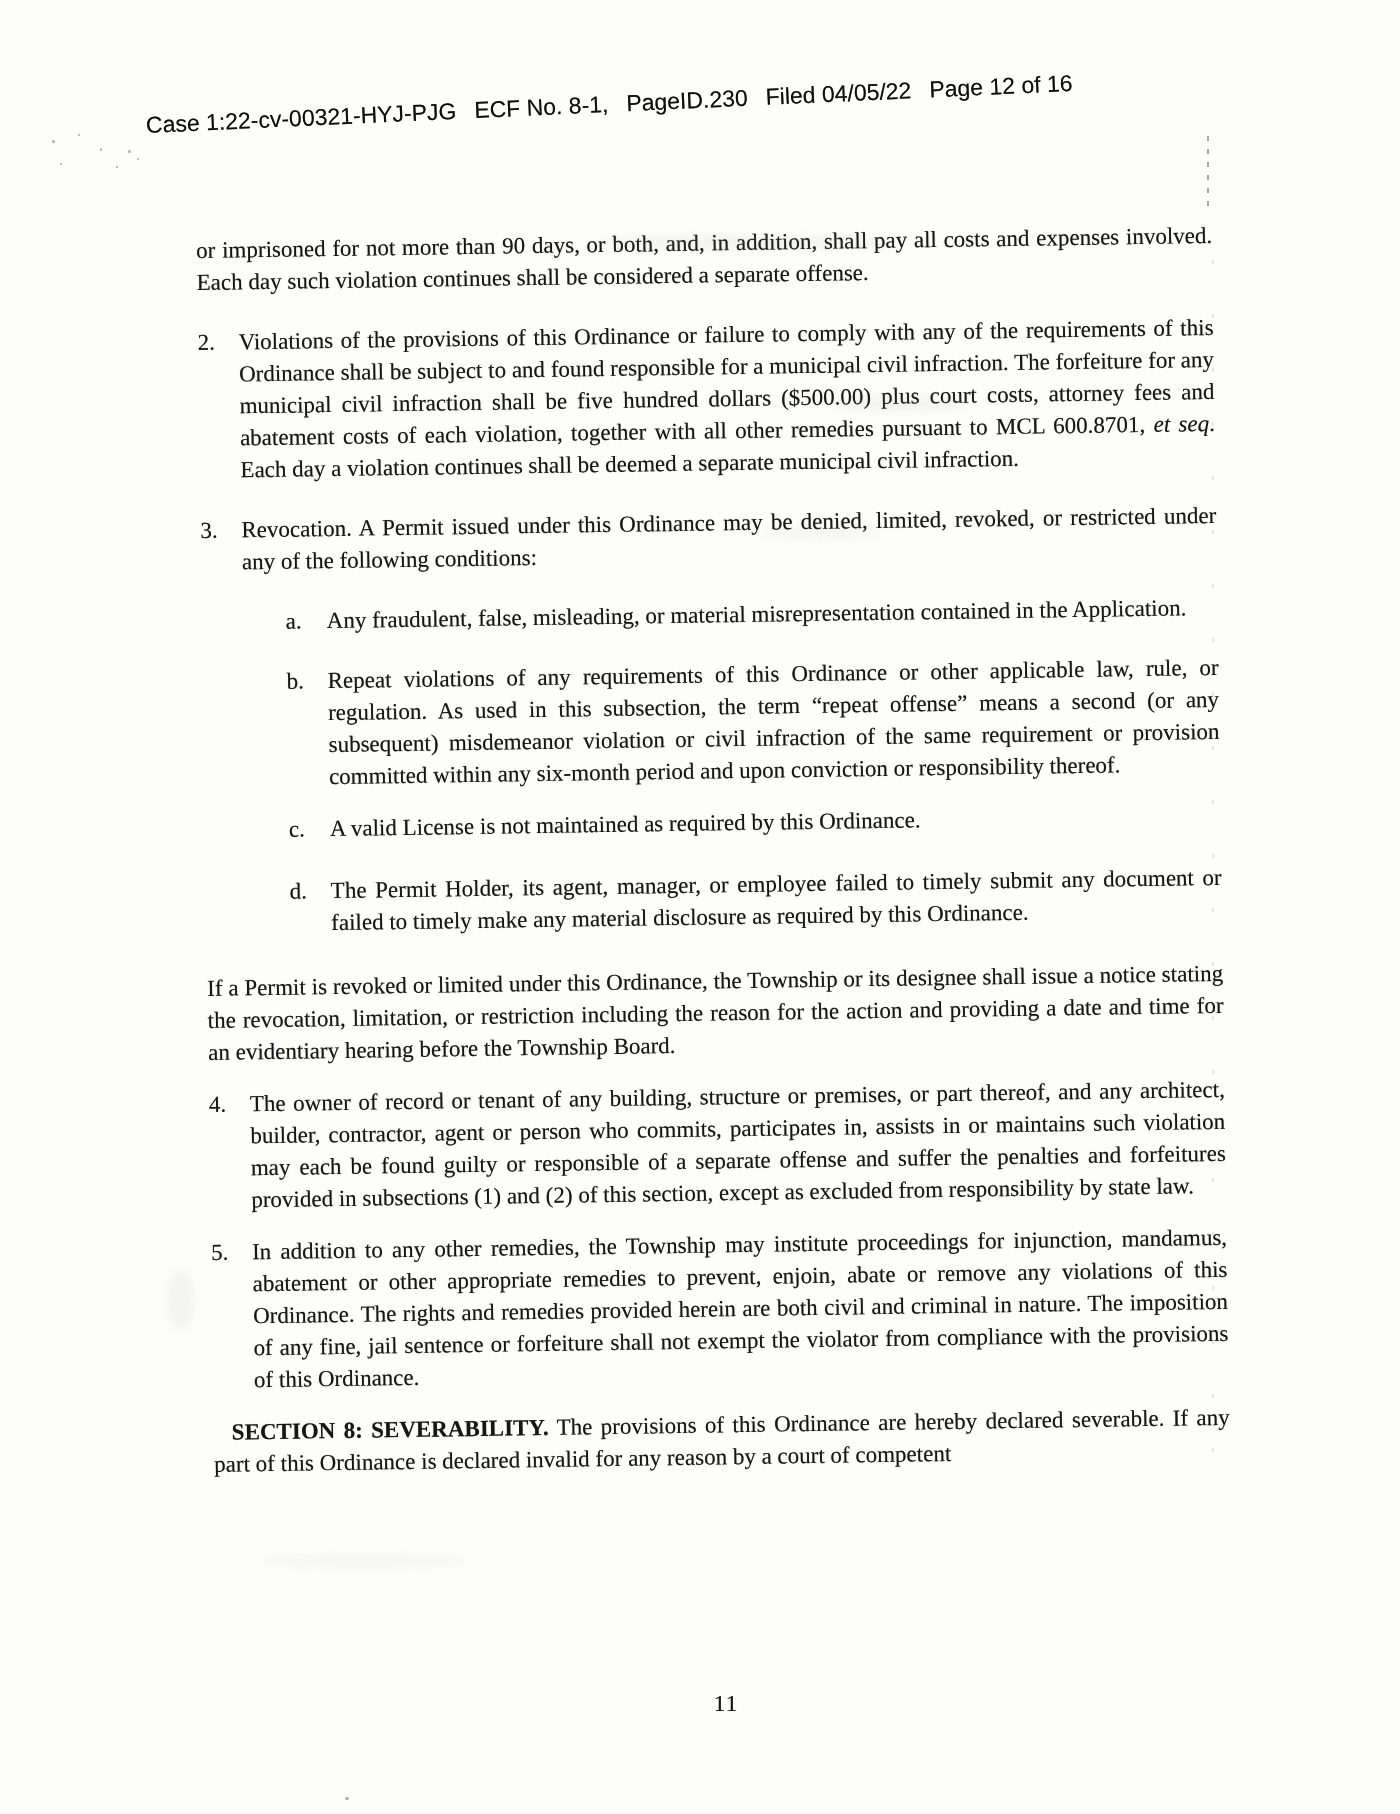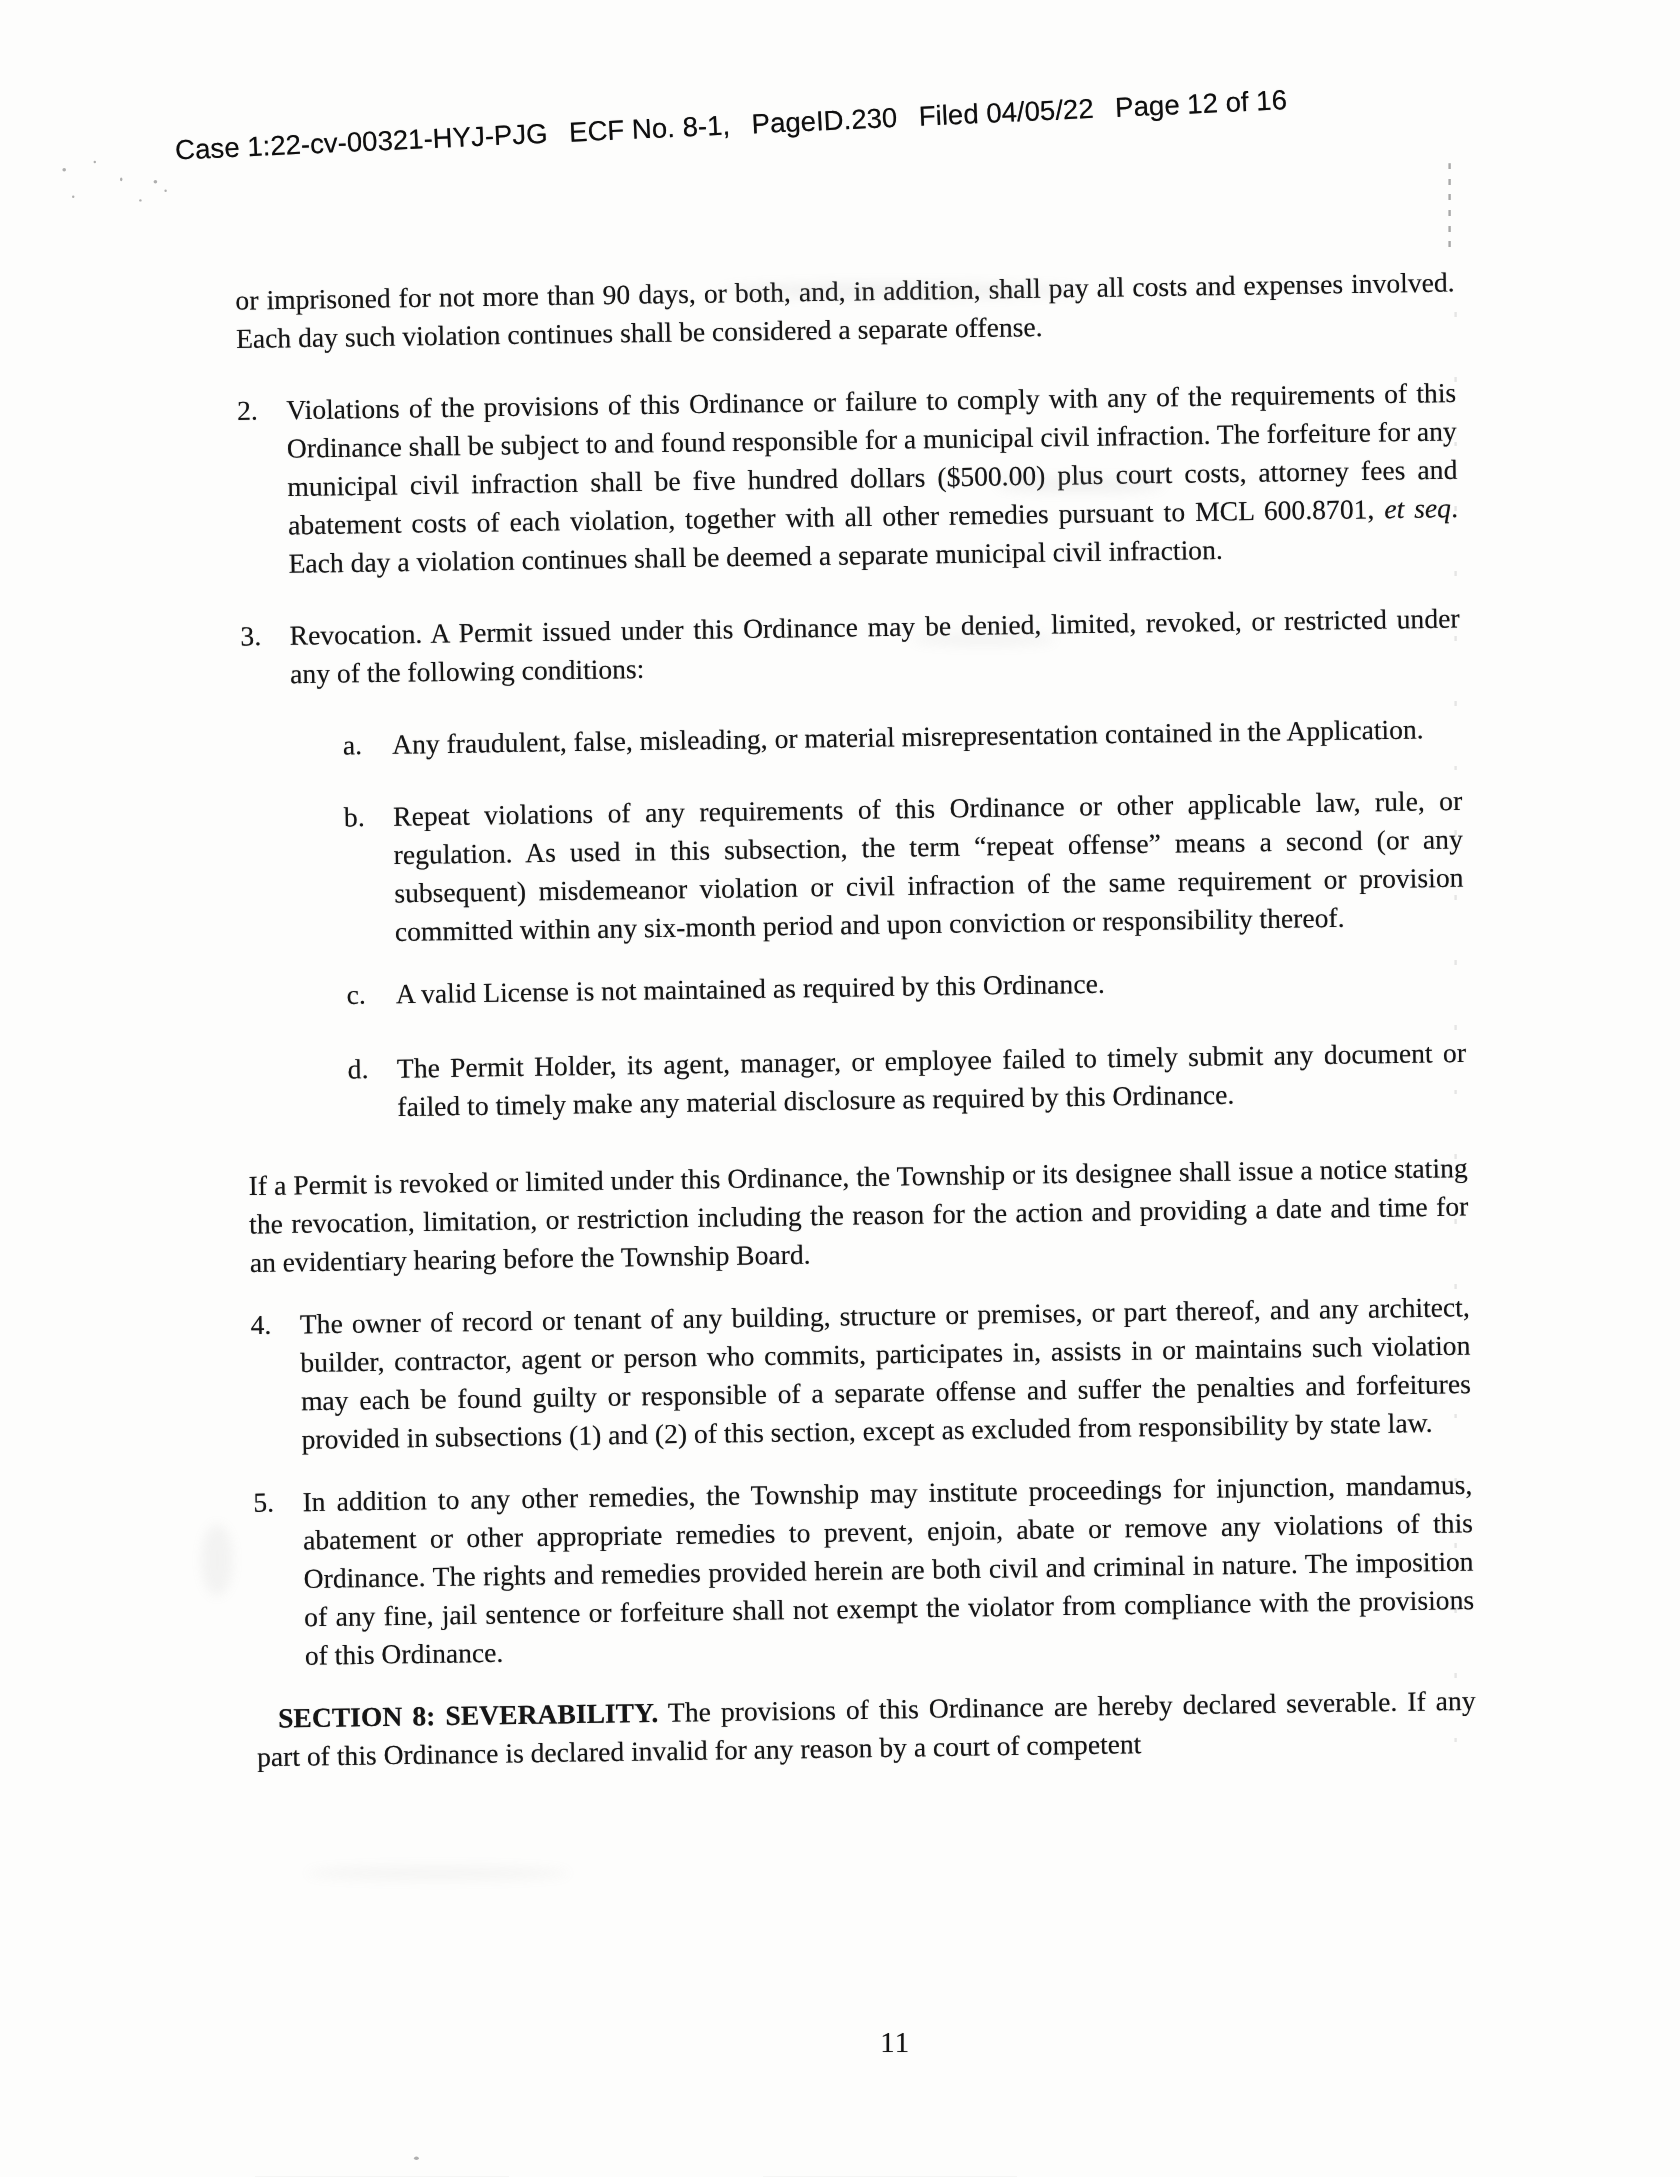--- a/index.html
+++ b/index.html
@@ -31,21 +31,21 @@
   .li { display:flex; }
   .li .num { flex:0 0 41px; }
   .li .li-body { flex:1; text-align:justify; }
   .sub { margin-left:84px; display:flex; }
   .sub .letter { flex:0 0 41px; }
   .sub .li-body { text-align:justify; }
   .section-para { text-indent:18px; }
   .bold { font-weight:bold; }
   em { font-style:italic; }
   .pagenum {
-    position:absolute; left:666px; top:1690px; width:160px;
+    position:absolute; left:646px; top:1690px; width:160px;
     text-align:center; font-size:24px; letter-spacing:1px;
     color:#141414; text-shadow:0 0 0.6px rgba(0,0,0,0.5);
   }
   
   .speck { position:absolute; background:#6f6f6f; border-radius:50%; opacity:0.55; }
   .dashline-strong {
     position:absolute; left:1207px; top:136px; width:2px; height:72px; opacity:0.5;
     background:repeating-linear-gradient(to bottom,#555 0 5px,transparent 5px 13px);
   }
   .dashline-faint {

